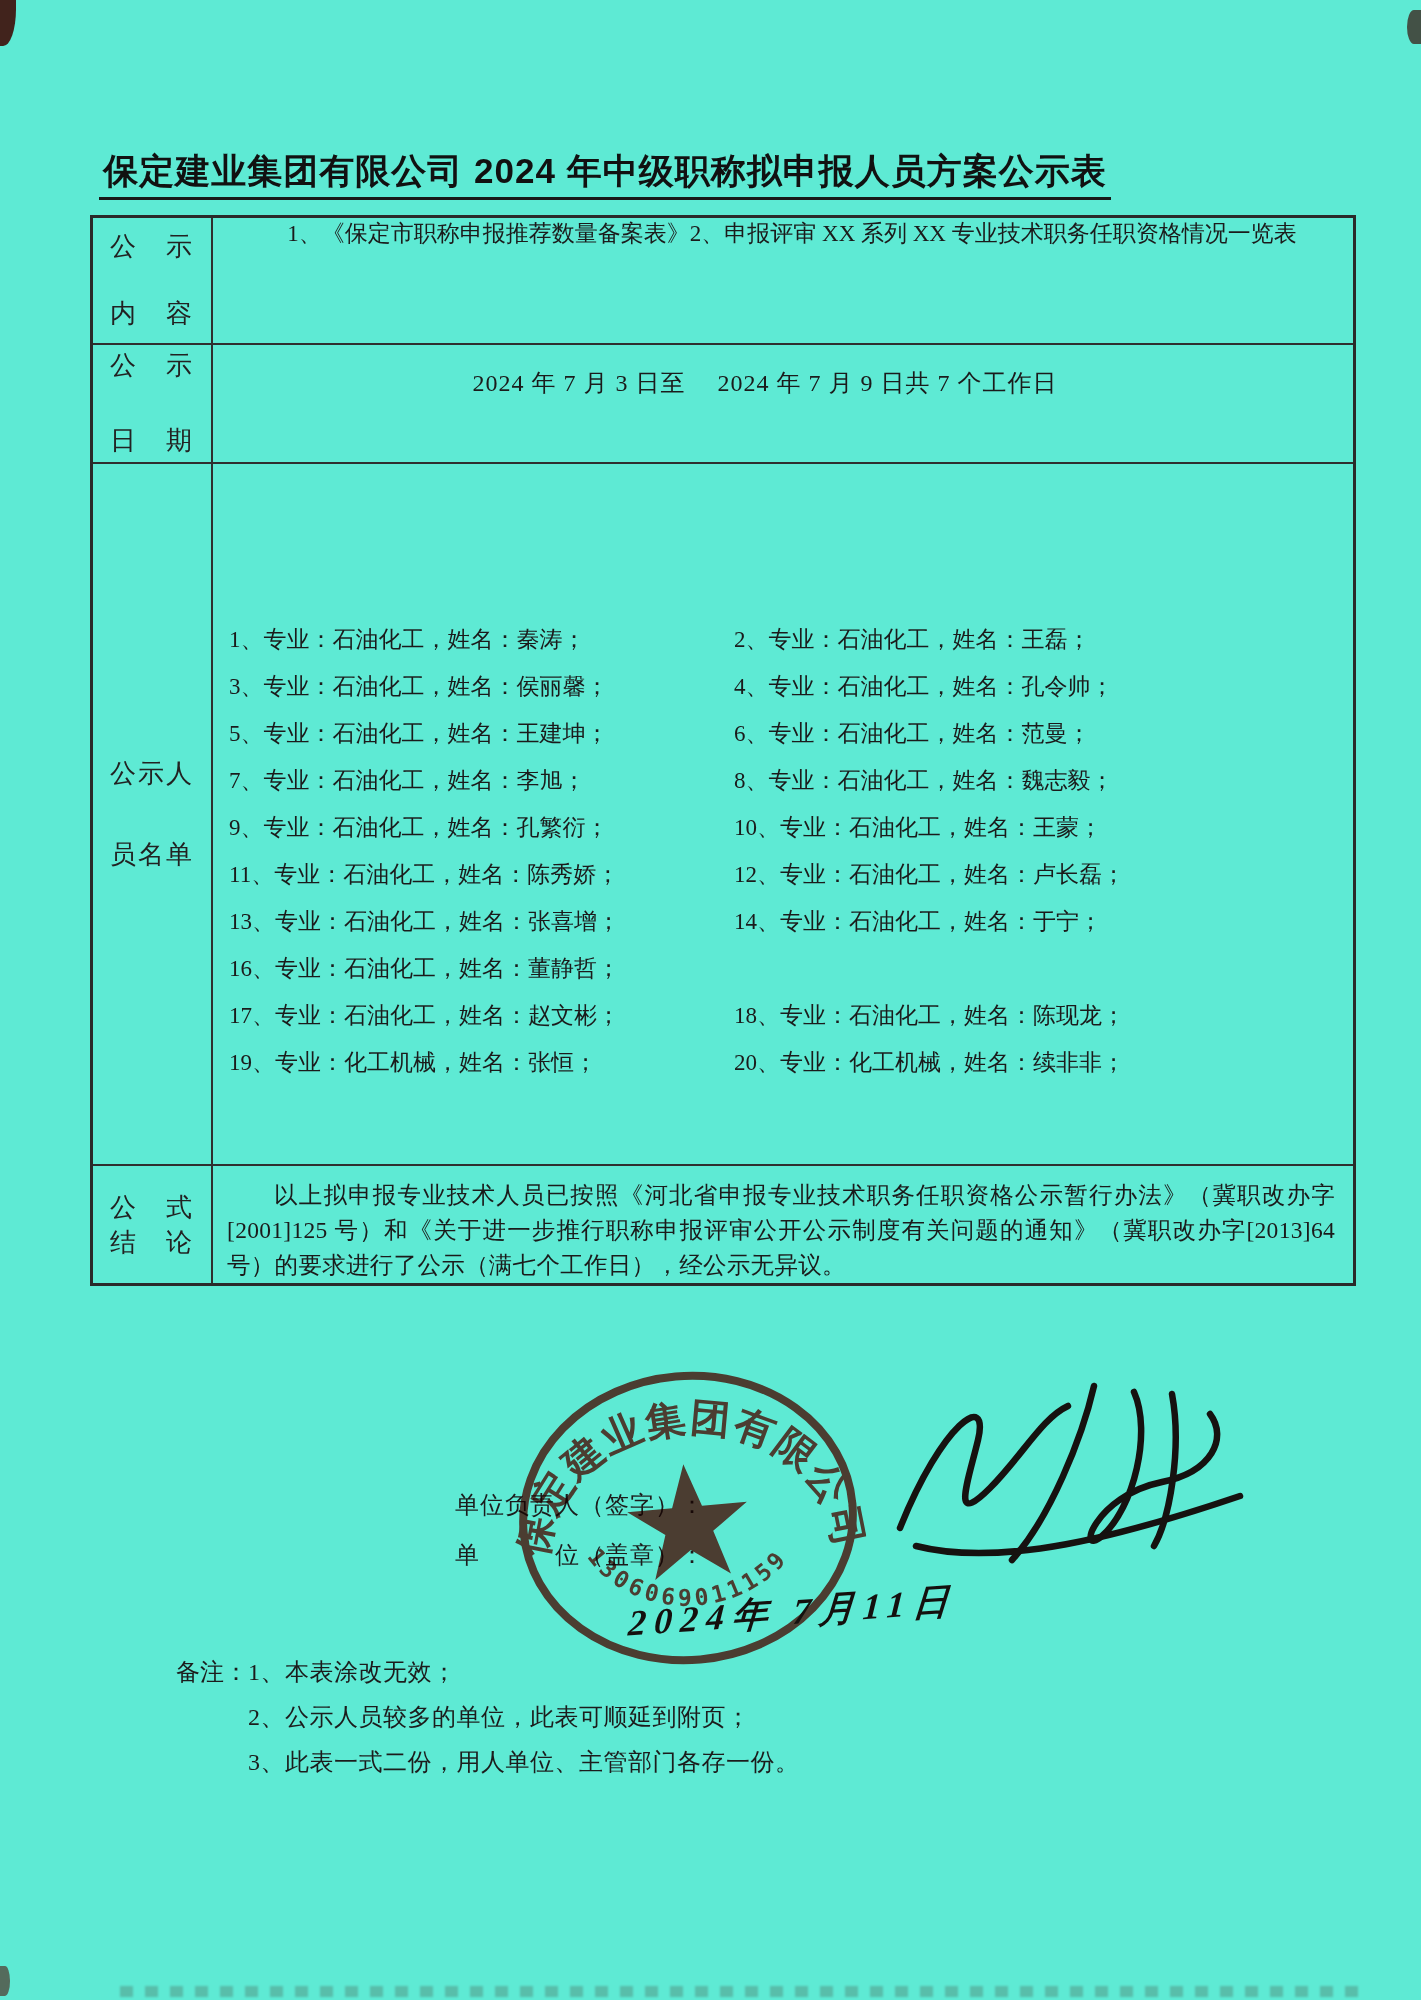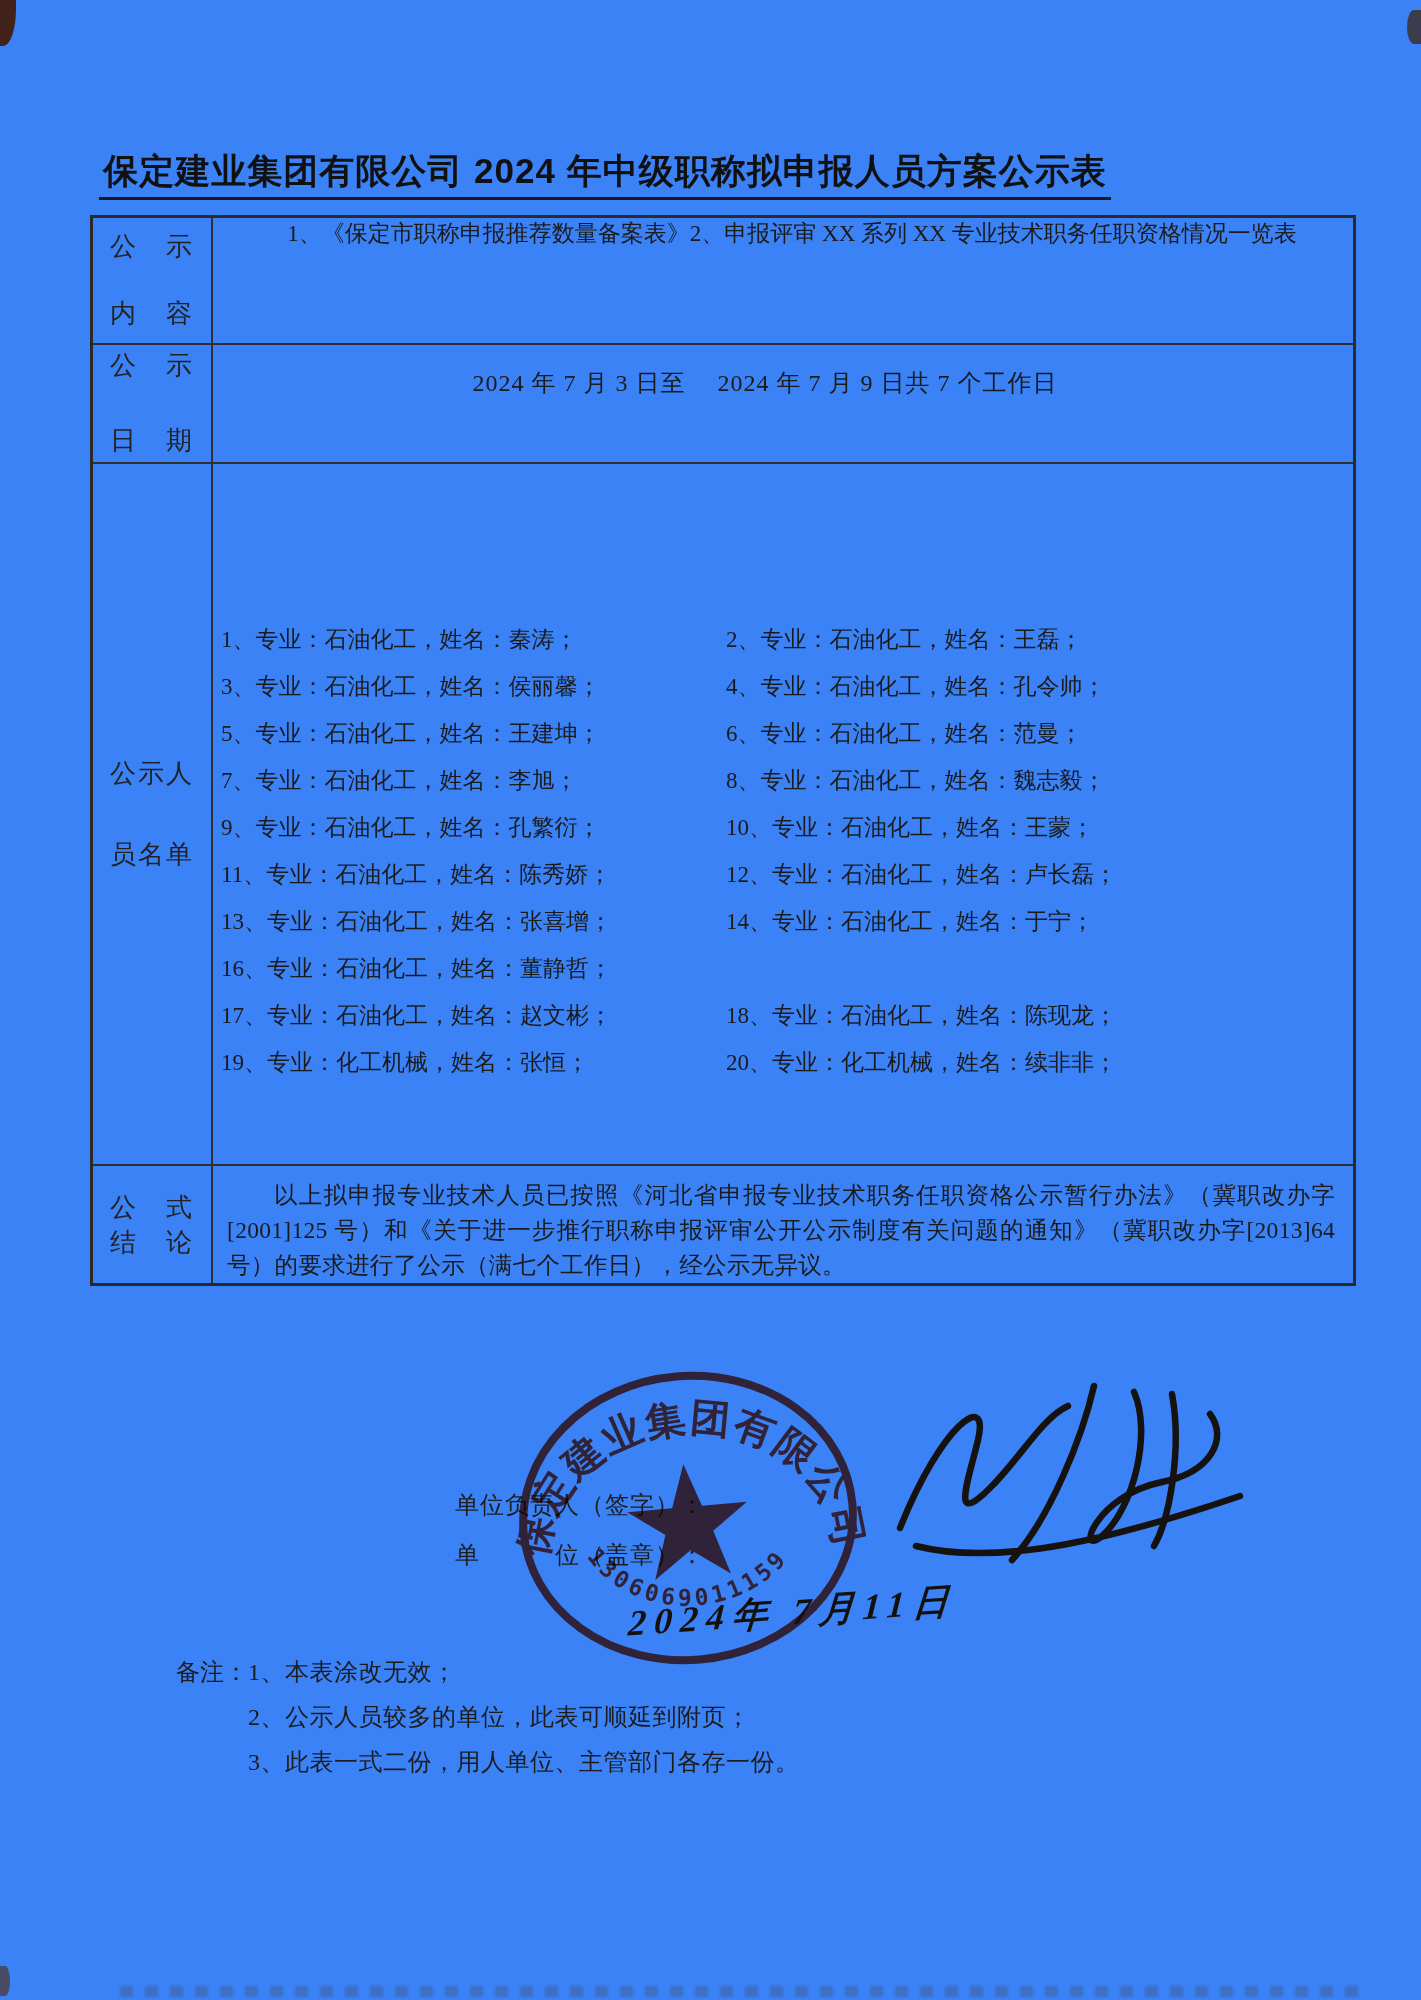--- a/index.html
+++ b/index.html
@@ -1,19 +1,19 @@
 <!DOCTYPE html>
 <html><head>
 <meta charset="utf-8">
 <style>
   * { margin:0; padding:0; box-sizing:border-box; }
   html,body { background:#888; }
   .page {
     position:relative; width:1421px; height:2000px; margin:0 auto;
-    background:#3b82f6; overflow:hidden; color:#1c1c1c;
+    background:#5eead4; overflow:hidden; color:#1c1c1c;
     font-family:"Liberation Serif","DejaVu Serif",serif;
   }
   
   .doc-title {
     position:absolute; left:85px; top:148px; width:1040px; text-align:center;
     font-family:"Liberation Sans","DejaVu Sans",sans-serif;
     font-size:35px; font-weight:bold; letter-spacing:1px; color:#111;
   }
   .doc-title span { border-bottom:3px solid #181818; padding:0 4px 7px 4px; }
   
@@ -31,21 +31,21 @@
   .ccell { flex:1; position:relative; font-size:23px; color:#1b1b1b; }
   .row-content { height:145px; }
   .row-date { height:137px; }
   .row-personnel { height:806px; }
   .row-conclusion { flex:1; }
   .gap32 { gap:32px; } .gap40 { gap:40px; } .gap44 { } .gap46 { gap:46px; }
   .content-lines { display:flex; flex-direction:row; justify-content:center; height:100%;
     padding-left:18px; }
   .date-line { display:flex; height:100%; align-items:center; justify-content:center;
     padding-right:36px; padding-bottom:40px; font-size:24px; letter-spacing:1px; }
-  .plist { padding:152px 0 0 8px; }
+  .plist { padding:152px 0 0 16px; }
   .plist-row { display:flex; height:47px; align-items:center; white-space:nowrap; }
   .plist-item:first-child { width:505px; }
   .concl-par {
     padding:12px 18px 0 14px; text-indent:2em; text-align:justify;
     line-height:35px; font-size:23.5px; letter-spacing:0.3px;
   }
   
   .sign-block { position:absolute; left:455px; top:1480px; font-size:24px;
     line-height:50px; letter-spacing:1px; z-index:2; }
   .hand-date {

